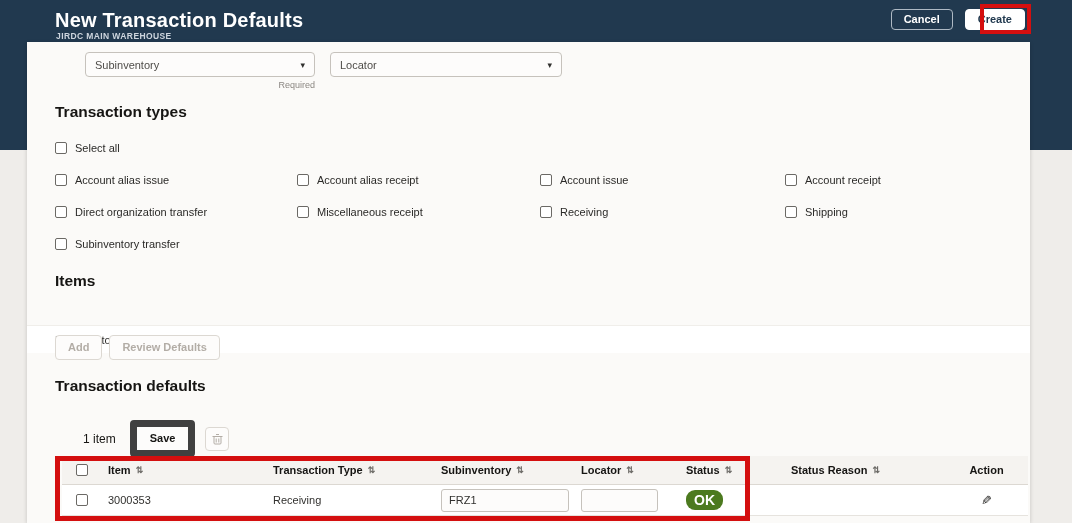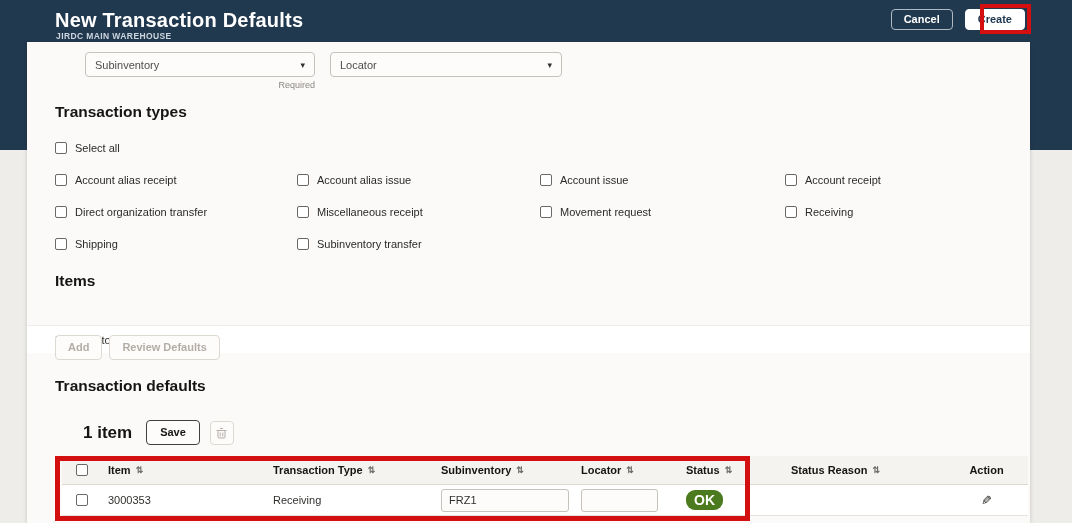--- a/index.html
+++ b/index.html
@@ -82,23 +82,23 @@
     border-top:1px solid #f0eeea;
     margin-top:25px;
   }
   .items-buttons { position:absolute; left:28px; top:293px; display:flex; gap:7px;border-radius:9px; }
   .btn-disabled {
     background:#fdfcfb; border:1px solid #dcd8d2; color:#b3ada6;
     font-weight:bold; cursor:default; padding:6px 12px;
   }
   
   .defaults-toolbar { position:absolute; left:56px; top:378px; display:flex; align-items:center; gap:10px; }
-  .count-label { font-size:17px; font-weight:bold; color:#161513; margin-right:4px; }
+  .count-label { font-size:12px; font-weight:normal; color:#161513; margin-right:4px; }
   .btn-save {
-    background:#fdfcfb; border:1px solid #404040; color:#161513; font-weight:bold;
+    background:#fdfcfb; border:7px solid #404040; color:#161513; font-weight:bold;
     padding:6px 13px;
   }
   .btn-trash {
     background:#fdfcfb; border:1px solid #dcd8d2; color:#b3ada6;
     width:24px; height:24px; display:flex; align-items:center; justify-content:center;
     border-radius:4px; cursor:default;
   }
   .btn-trash svg { display:block; }
   
   .tbl { position:absolute; left:35px; top:414px; width:966px; font-size:11px; }
@@ -162,45 +162,41 @@
   <div class="section-h h-types">Transaction types</div>
 
   <label class="cb-row select-all">
     <input type="checkbox" style="">
     <span>Select all</span>
   </label>
 
   <div class="types-grid">
     <label class="cb-row">
       <input type="checkbox" style="">
+      <span>Account alias issue</span>
+    </label>
+    <label class="cb-row">
+      <input type="checkbox" style="">
       <span>Account alias receipt</span>
     </label>
     <label class="cb-row">
       <input type="checkbox" style="">
-      <span>Account alias issue</span>
-    </label>
-    <label class="cb-row">
-      <input type="checkbox" style="">
       <span>Account issue</span>
     </label>
     <label class="cb-row">
       <input type="checkbox" style="">
       <span>Account receipt</span>
     </label>
     <label class="cb-row">
       <input type="checkbox" style="">
       <span>Direct organization transfer</span>
     </label>
     <label class="cb-row">
       <input type="checkbox" style="">
       <span>Miscellaneous receipt</span>
-    </label>
-    <label class="cb-row">
-      <input type="checkbox" style="">
-      <span>Movement request</span>
     </label>
     <label class="cb-row">
       <input type="checkbox" style="">
       <span>Receiving</span>
     </label>
     <label class="cb-row">
       <input type="checkbox" style="">
       <span>Shipping</span>
     </label>
     <label class="cb-row">

